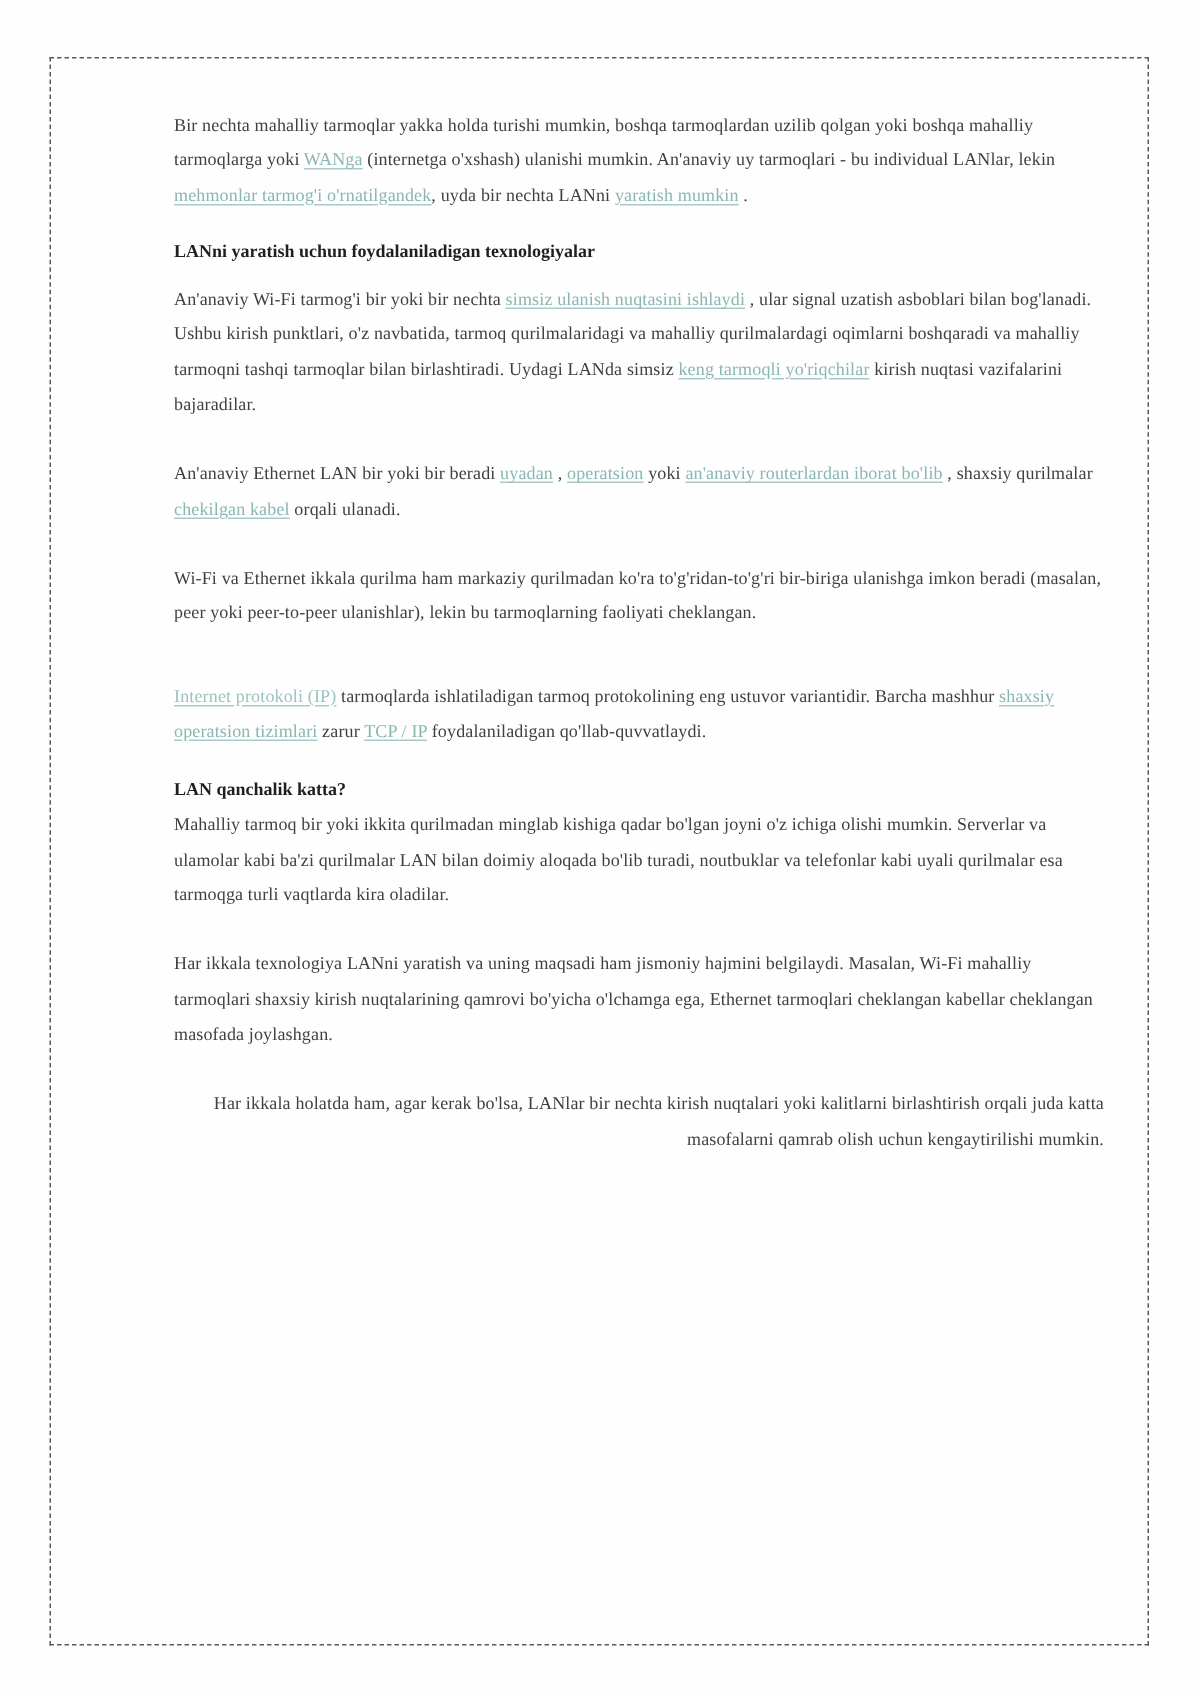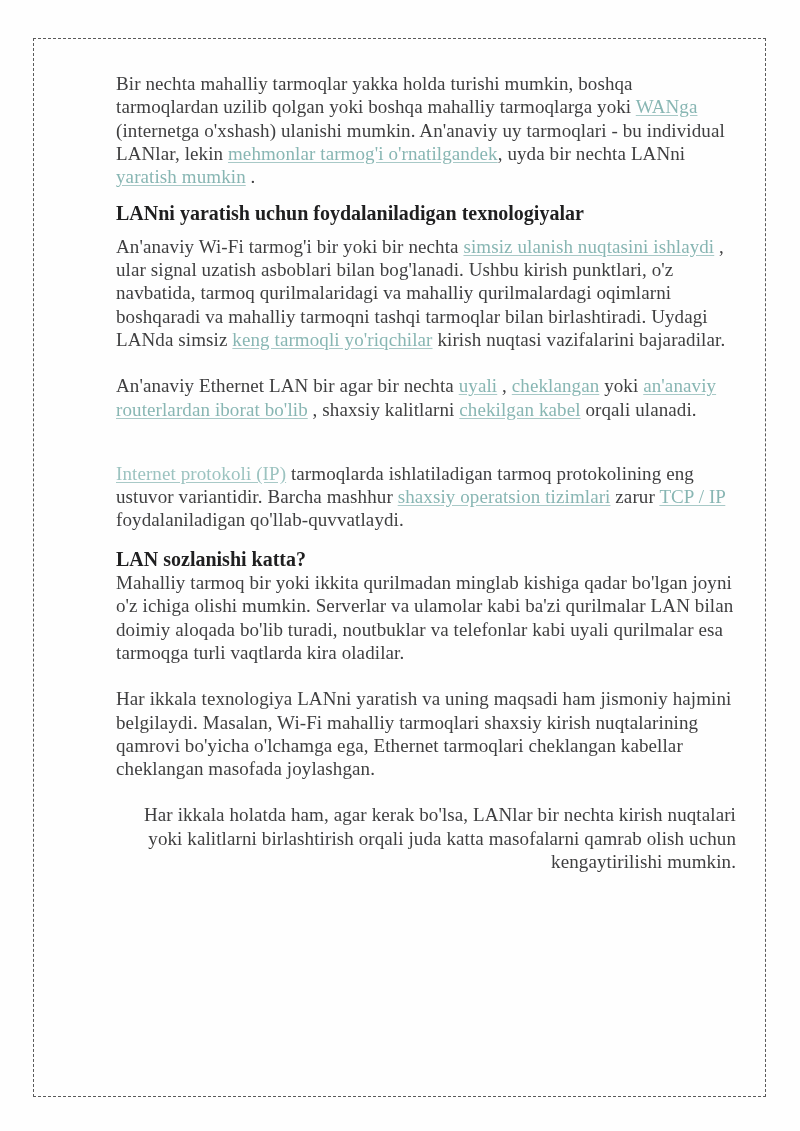--- a/index.html
+++ b/index.html
@@ -32,33 +32,33 @@
     pointer-events: none;
   }
   .content {
     position: absolute;
     left: 116px;
     top: 72px;
     width: 620px;
   }
   p.para {
     margin: 0 0 14px 0;
-    font-size: 19px;
+    font-size: 12px;
     line-height: 23.3px;
     color: #3f3f40;
     text-align: left;
     letter-spacing: 0.1px;
   }
   p.para.tight {
     margin-bottom: 0;
     text-align: right;
   }
   h3.heading {
     margin: 16px 0 0 0;
-    font-size: 20px;
+    font-size: 12px;
     line-height: 23.3px;
     font-weight: bold;
     color: #1f1f20;
     font-family: "Liberation Serif", "DejaVu Serif", serif;
   }
   h3.heading.first {
     margin-top: 14px;
   }
   a.link {
     color: #88b6b3;
@@ -84,33 +84,34 @@
 
     <h3 class="heading first">LANni yaratish uchun foydalaniladigan texnologiyalar</h3>
 
 
     <div class="spacer-sm"></div>
 
     <p class="para"><span>An'anaviy Wi-Fi tarmog'i bir yoki bir nechta </span><a class="link" href="#">simsiz ulanish nuqtasini ishlaydi</a><span> , ular signal uzatish asboblari bilan bog'lanadi. Ushbu kirish punktlari, o'z navbatida, tarmoq qurilmalaridagi va mahalliy qurilmalardagi oqimlarni boshqaradi va mahalliy tarmoqni tashqi tarmoqlar bilan birlashtiradi. Uydagi LANda simsiz </span><a class="link" href="#">keng tarmoqli yo'riqchilar</a><span> kirish nuqtasi vazifalarini bajaradilar.</span></p>
 
     <div class="spacer-sm"></div>
 
-    <p class="para"><span>An'anaviy Ethernet LAN bir agar bir nechta </span><a class="link" href="#">uyali</a><span> , </span><a class="link" href="#">cheklangan</a><span> yoki </span><a class="link" href="#">an'anaviy routerlardan iborat bo'lib</a><span> , shaxsiy kalitlarni </span><a class="link" href="#">chekilgan kabel</a><span> orqali ulanadi.</span></p>
+    <p class="para"><span>An'anaviy Ethernet LAN bir yoki bir beradi </span><a class="link" href="#">uyadan</a><span> , </span><a class="link" href="#">operatsion</a><span> yoki </span><a class="link" href="#">an'anaviy routerlardan iborat bo'lib</a><span> , shaxsiy qurilmalar </span><a class="link" href="#">chekilgan kabel</a><span> orqali ulanadi.</span></p>
 
     <div class="spacer-sm"></div>
 
+    <p class="para">Wi-Fi va Ethernet ikkala qurilma ham markaziy qurilmadan ko'ra to'g'ridan-to'g'ri bir-biriga ulanishga imkon beradi (masalan, peer yoki peer-to-peer ulanishlar), lekin bu tarmoqlarning faoliyati cheklangan.</p>
 
     <div class="spacer-sm"></div>
 
 
     <div class="spacer-sm"></div>
 
     <p class="para"><a class="link pale" href="#">Internet protokoli (IP)</a><span> tarmoqlarda ishlatiladigan tarmoq protokolining eng ustuvor variantidir. Barcha mashhur </span><a class="link" href="#">shaxsiy operatsion tizimlari</a><span> zarur </span><a class="link" href="#">TCP / IP</a><span> foydalaniladigan qo'llab-quvvatlaydi.</span></p>
 
-    <h3 class="heading">LAN sozlanishi katta?</h3>
+    <h3 class="heading">LAN qanchalik katta?</h3>
 
     <p class="para">Mahalliy tarmoq bir yoki ikkita qurilmadan minglab kishiga qadar bo'lgan joyni o'z ichiga olishi mumkin. Serverlar va ulamolar kabi ba'zi qurilmalar LAN bilan doimiy aloqada bo'lib turadi, noutbuklar va telefonlar kabi uyali qurilmalar esa tarmoqga turli vaqtlarda kira oladilar.</p>
 
     <div class="spacer-sm"></div>
 
     <p class="para">Har ikkala texnologiya LANni yaratish va uning maqsadi ham jismoniy hajmini belgilaydi. Masalan, Wi-Fi mahalliy tarmoqlari shaxsiy kirish nuqtalarining qamrovi bo'yicha o'lchamga ega, Ethernet tarmoqlari cheklangan kabellar cheklangan masofada joylashgan.</p>
 
     <div class="spacer-sm"></div>
 
     <p class="para tight">Har ikkala holatda ham, agar kerak bo'lsa, LANlar bir nechta kirish nuqtalari yoki kalitlarni birlashtirish orqali juda katta masofalarni qamrab olish uchun kengaytirilishi mumkin.</p>

